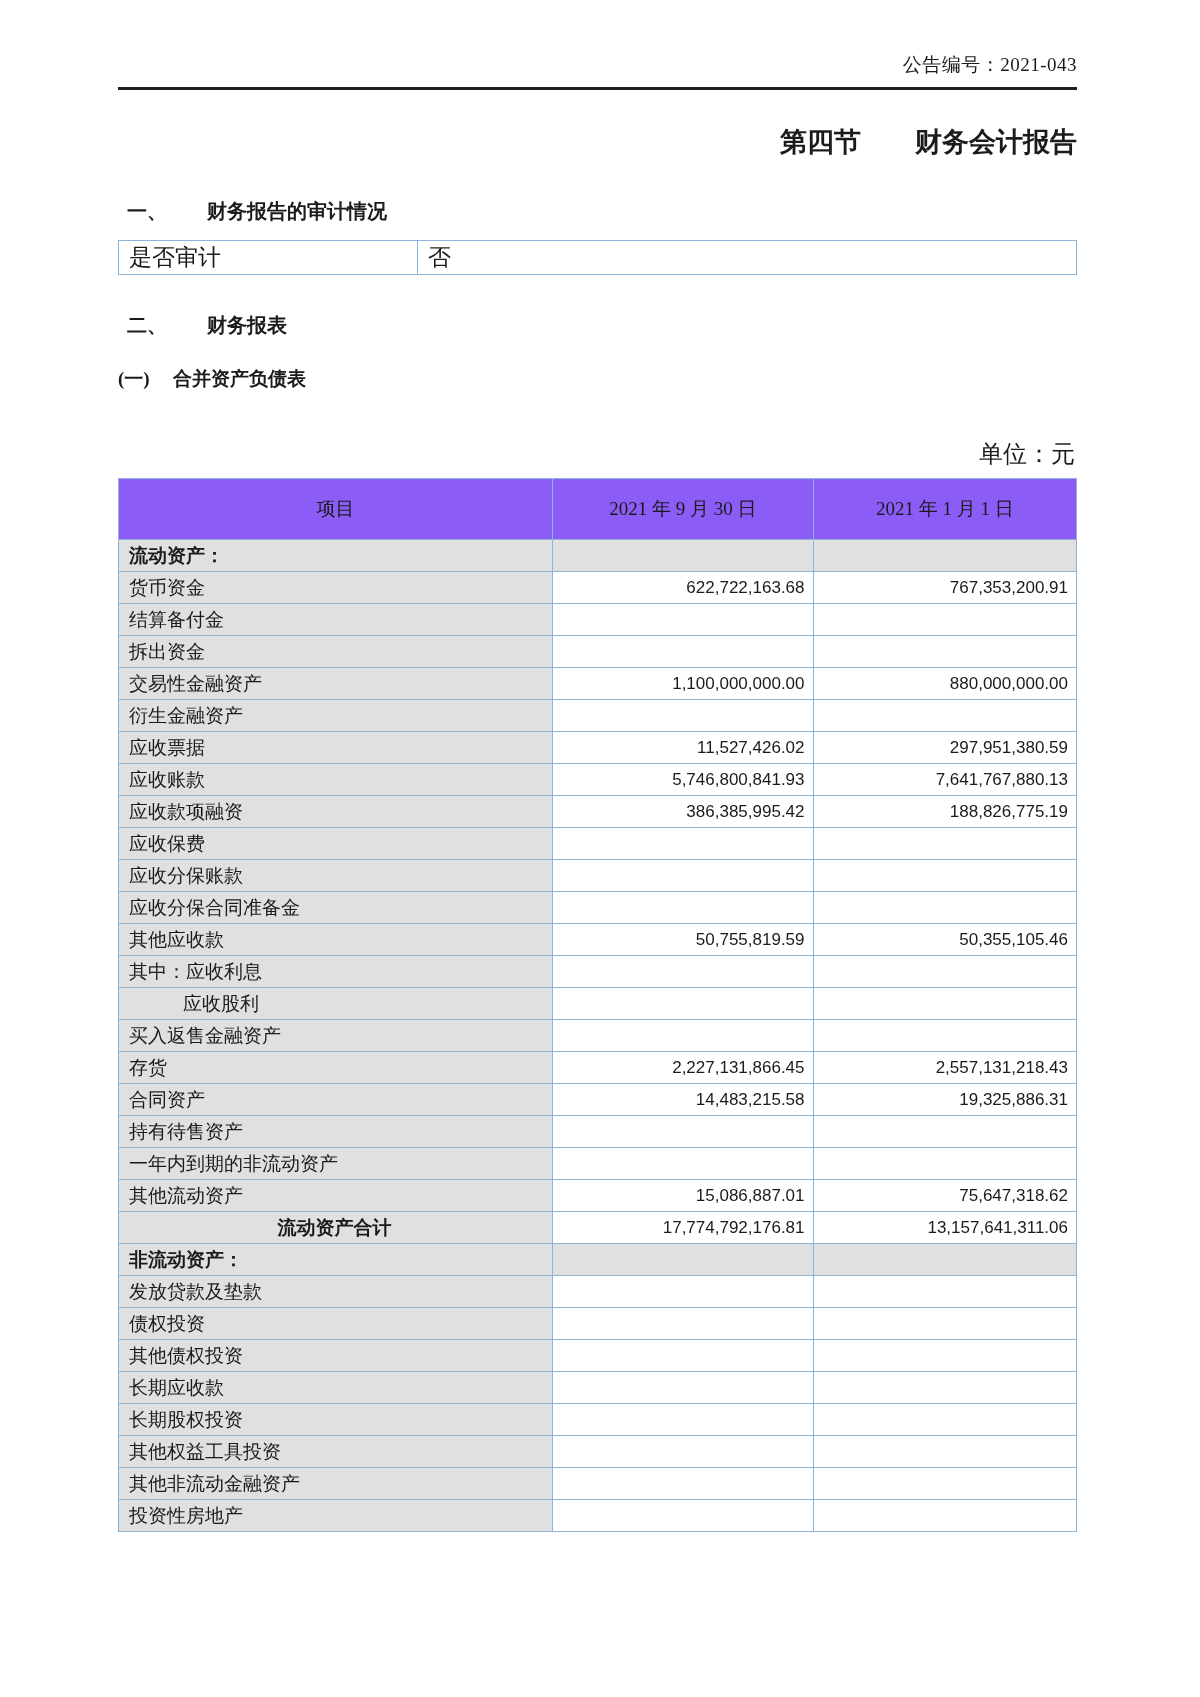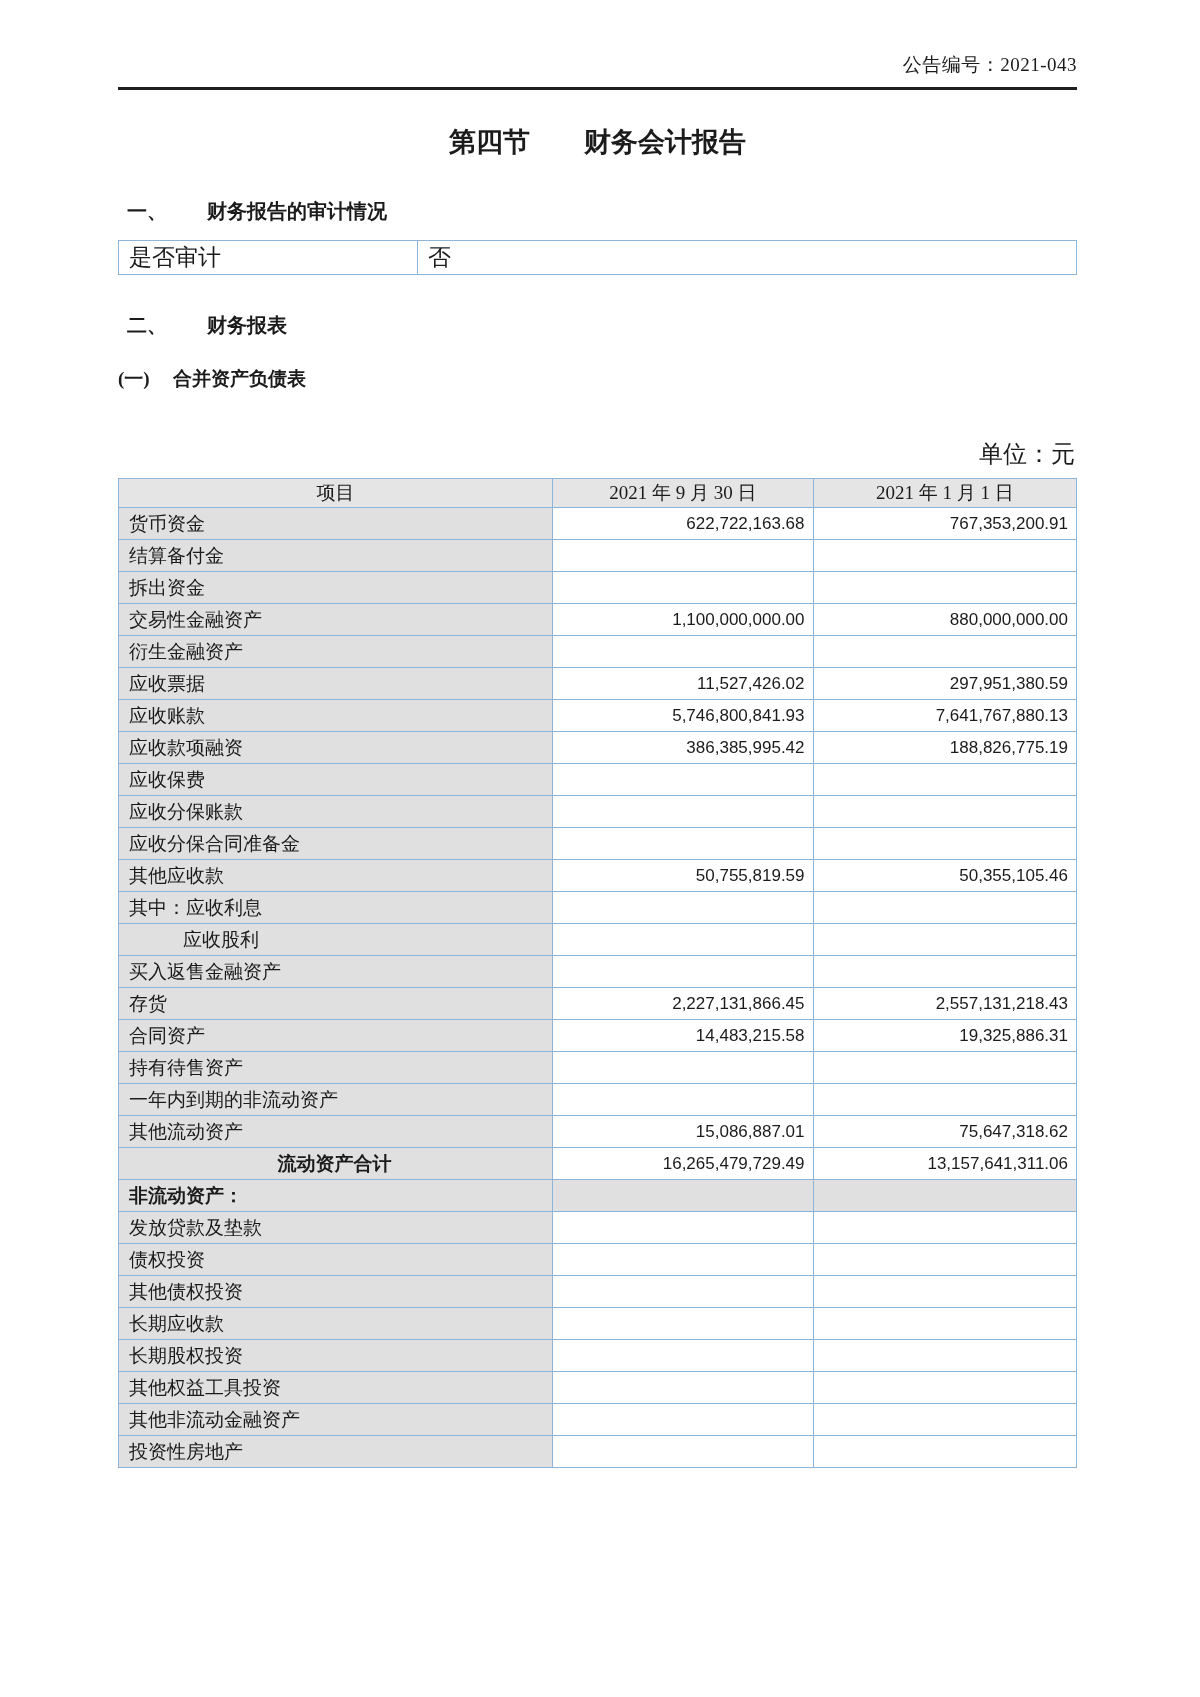--- a/index.html
+++ b/index.html
@@ -7,39 +7,39 @@
   body {
     width:1200px; height:1697px; position:relative;
     font-family:"Liberation Serif","DejaVu Serif",serif;
     color:#1b1b1b;
   }
   .doc { position:absolute; left:118px; top:0; width:959px; }
 
   .ann { margin-top:52px; text-align:right; font-size:19px; letter-spacing:.5px; }
   .rule { margin-top:9px; height:3px; background:#1f1f1f; }
 
-  .title { margin-top:34px; text-align:center; font-size:27px; font-weight:bold; }
+  .title { margin-top:34px; text-align:right; font-size:27px; font-weight:bold; }
 
   .h1row { margin-top:38px; padding-left:9px; font-size:20px; font-weight:bold; display:flex; }
   .h1row .hnum { display:inline-block; width:80px; }
   .h2row { margin-top:27px; font-size:19px; font-weight:bold; display:flex; }
   .h2row .hnum { display:inline-block; width:55px; }
 
   table { border-collapse:collapse; width:100%; table-layout:fixed; }
   table, td, th { border:1px solid #8FB4DA; }
 
   .audit { margin-top:15px; }
   .audit td { height:29px; font-size:23px; padding:1px 0 1px 10px; background:#ffffff; }
 
   .unit { margin-top:46px; text-align:right; font-size:24px; padding-right:2px; }
 
   .bs { margin-top:8px; }
   .bs th {
-    height:29px; background:#e5e5e5; font-weight:normal;
-    font-size:19px; text-align:center; padding:1px 2px;
+    height:29px; background:#8b5cf6; font-weight:normal;
+    font-size:19px; text-align:center; padding:17px 2px;
   }
   .bs td { height:32px; padding:1px 2px; }
   .bs td.lab {
     background:#E0E0E0; font-size:19px; text-align:left; padding-left:10px;
   }
   .bs td.val {
     background:#ffffff; text-align:right; padding-right:8px;
     font-family:"Liberation Sans","DejaVu Sans",sans-serif; font-size:17px;
   }
   .bs tr.section td { background:#E0E0E0; }
@@ -94,20 +94,25 @@
         <col style="width:27.5%">
       </colgroup>
     <thead>
       <tr>
         <th>项目</th>
         <th>2021 年 9 月 30 日</th>
         <th>2021 年 1 月 1 日</th>
       </tr>
     </thead>
     <tbody>
+        <tr class="section">
+          <td class="lab">流动资产：</td>
+          <td class="val"></td>
+          <td class="val"></td>
+        </tr>
         <tr>
           <td class="lab">货币资金</td>
           <td class="val">622,722,163.68</td>
           <td class="val">767,353,200.91</td>
         </tr>
         <tr>
           <td class="lab">结算备付金</td>
           <td class="val"></td>
           <td class="val"></td>
         </tr>
@@ -196,21 +201,21 @@
           <td class="val"></td>
           <td class="val"></td>
         </tr>
         <tr>
           <td class="lab">其他流动资产</td>
           <td class="val">15,086,887.01</td>
           <td class="val">75,647,318.62</td>
         </tr>
         <tr class="total">
           <td class="lab">流动资产合计</td>
-          <td class="val">16,265,479,729.49</td>
+          <td class="val">17,774,792,176.81</td>
           <td class="val">13,157,641,311.06</td>
         </tr>
         <tr class="section">
           <td class="lab">非流动资产：</td>
           <td class="val"></td>
           <td class="val"></td>
         </tr>
         <tr>
           <td class="lab">发放贷款及垫款</td>
           <td class="val"></td>

